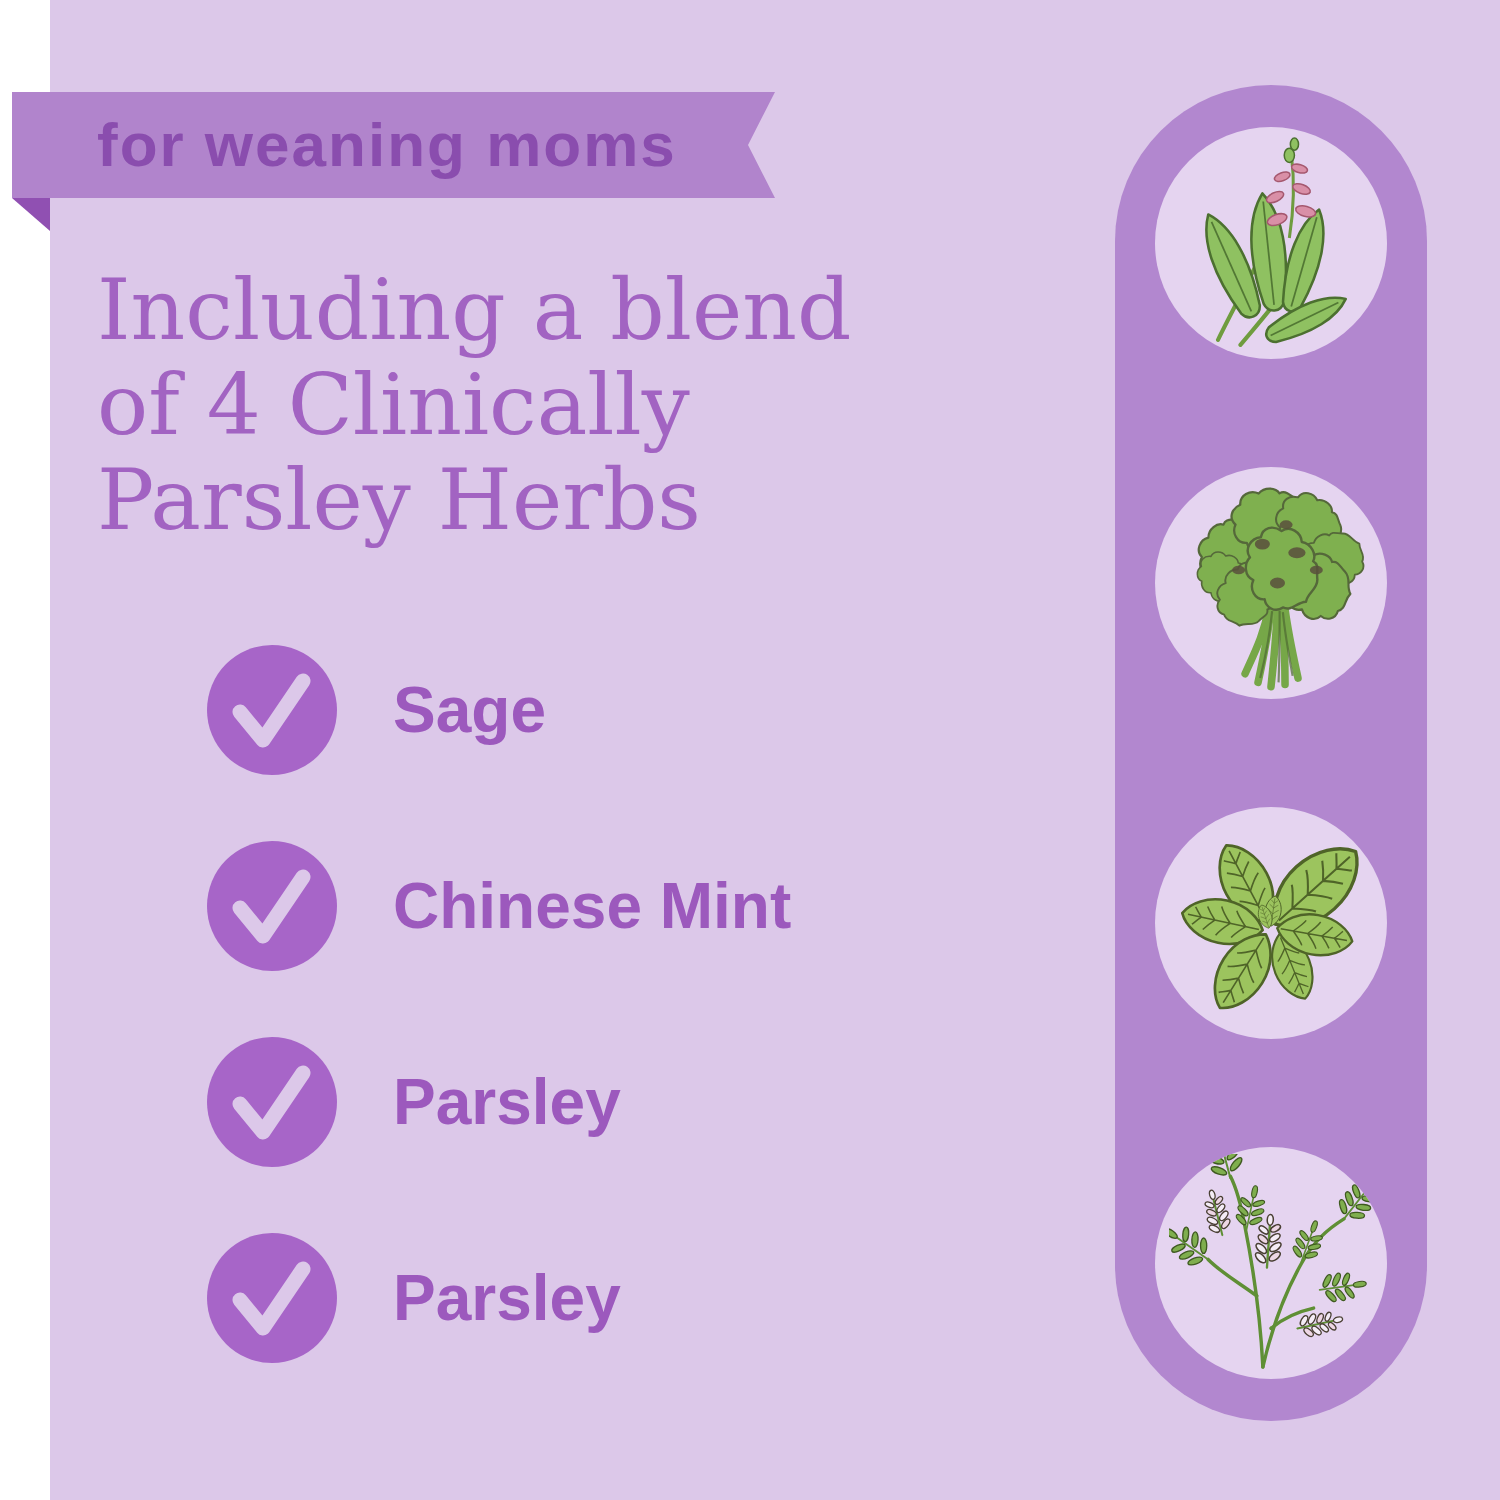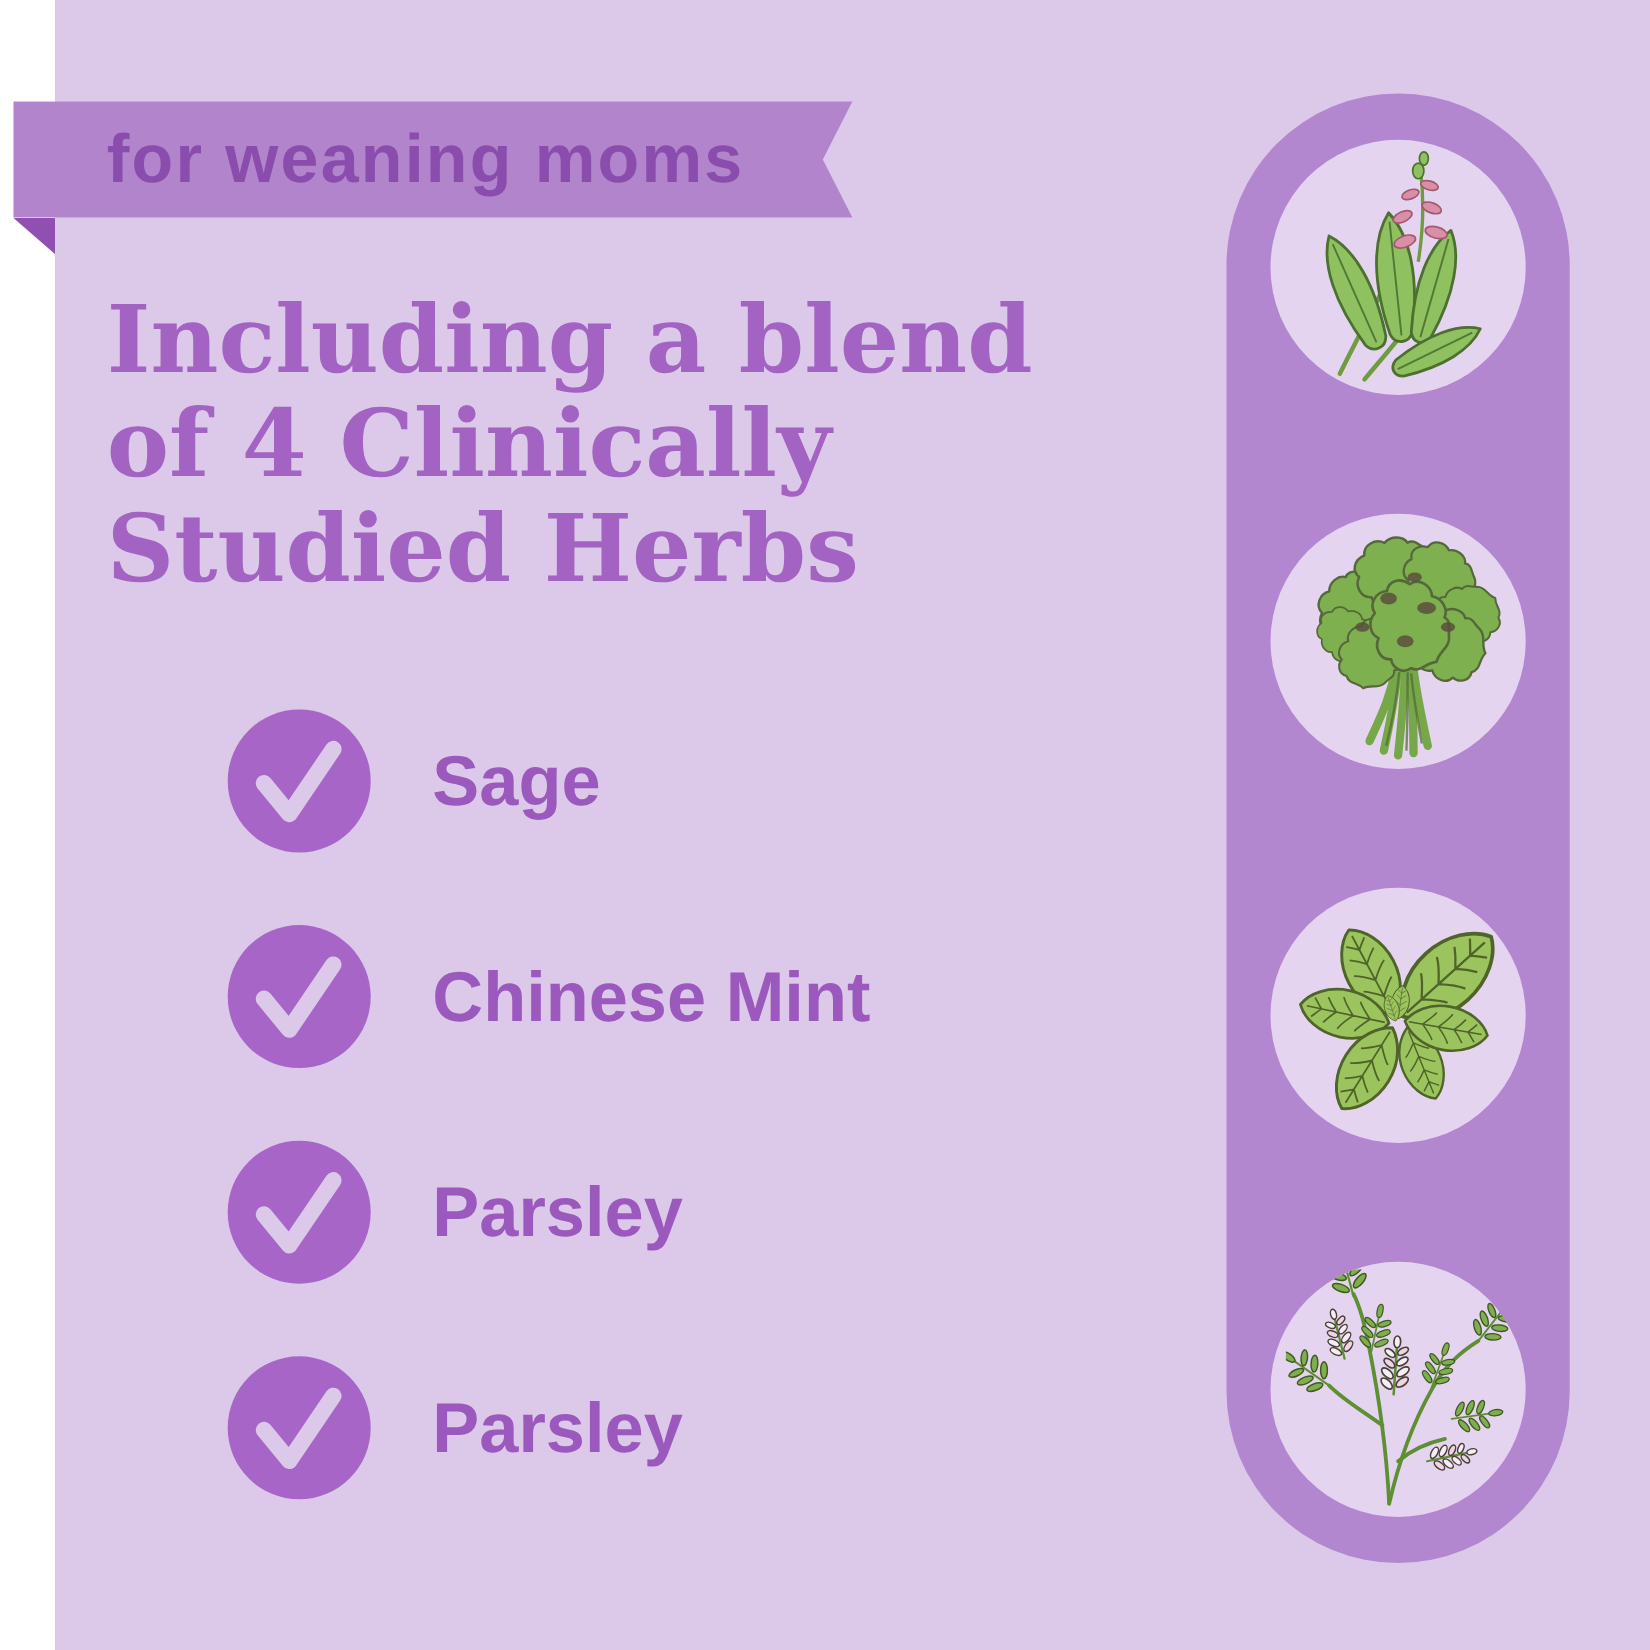--- a/index.html
+++ b/index.html
@@ -43,21 +43,21 @@
     color:var(--banner-text);line-height:1;
   }
   .ribbon-fold{
     position:absolute;left:0;top:198px;width:38px;height:33px;
     background:var(--ribbon-fold);
     clip-path:polygon(0 0,100% 0,100% 100%);
   }
 
   .heading{
     position:absolute;left:85px;top:262px;width:860px;
-    font-family:"DejaVu Serif",serif;font-weight:bold;
+    font-family:"DejaVu Serif",serif;font-weight:normal;
     font-size:85px;line-height:95px;color:var(--heading-text);
   }
   .heading .hl{display:block;}
 
   .checklist{position:absolute;left:195px;top:645px;list-style:none;}
   .check-row{display:flex;align-items:center;height:130px;margin-bottom:66px;}
   .check-badge{
     width:130px;height:130px;border-radius:50%;
     background:var(--check-circle);flex:0 0 130px;
     display:flex;align-items:center;justify-content:center;
@@ -104,21 +104,21 @@
   <div class="panel"></div>
 
   <div class="ribbon">
     <span class="ribbon-text">for weaning moms</span>
   </div>
   <div class="ribbon-fold"></div>
 
   <h1 class="heading">
     <span class="hl">Including a blend</span>
     <span class="hl">of 4 Clinically</span>
-    <span class="hl">Studied Herbs</span>
+    <span class="hl">Parsley Herbs</span>
   </h1>
 
   <ul class="checklist">
     <li class="check-row">
       <span class="check-badge">
         <svg viewBox="0 0 130 130">
             <path class="tick" d="M33,67 L56,95 L96,36"></path>
           </svg>
       </span>
       <span class="check-label">Sage</span>

